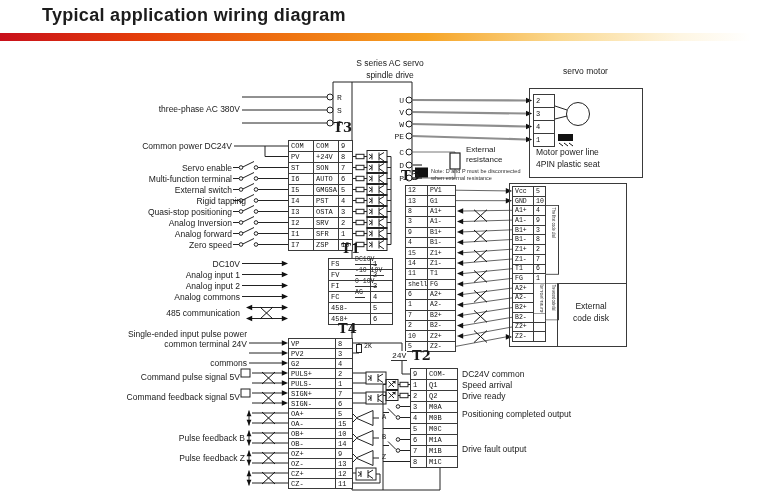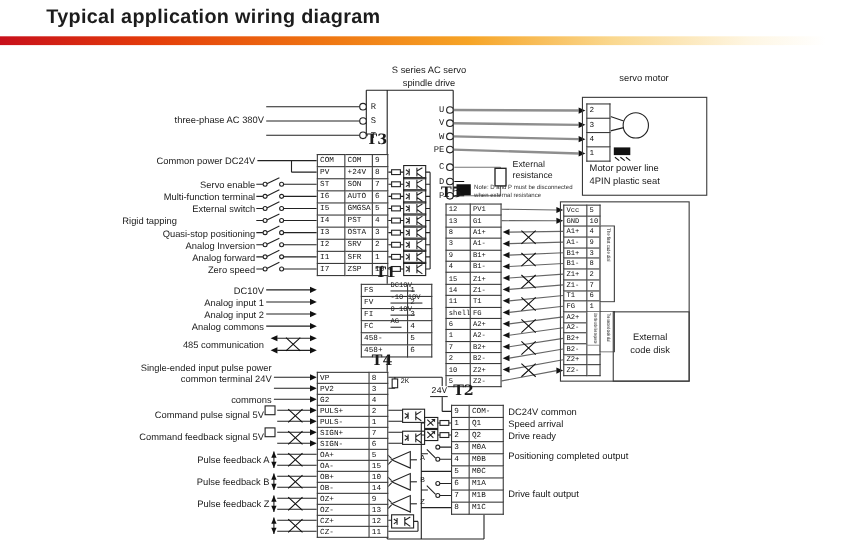--- a/index.html
+++ b/index.html
@@ -672,38 +672,37 @@
   <div class="vt z2" style="left:533px;top:283px;width:12px;height:58px;transform:scaleY(.5);">Use the code line sequence</div>
   <div class="vt z2" style="left:545px;top:283px;width:12px;height:58px;transform:scaleY(.6);">The second code dial</div>
   <div class="box z2" style="left:557px;top:283px;width:68px;height:62px;"></div>
   <div class="lbl z3" style="left:557px;top:301px;width:68px;text-align:center;">External</div>
   <div class="lbl z3" style="left:557px;top:313px;width:68px;text-align:center;">code disk</div>
 
   <div class="lbl lr z3" style="left:40px;top:141px;width:192px;">Common power DC24V</div>
   <div class="lbl lr z3" style="left:40px;top:163px;width:192px;">Servo enable</div>
   <div class="lbl lr z3" style="left:40px;top:174px;width:192px;">Multi-function terminal</div>
   <div class="lbl lr z3" style="left:40px;top:185px;width:192px;">External switch</div>
-  <div class="lbl lr z3" style="left:40px;top:196px;width:192px;text-align:center;">Rigid tapping</div>
+  <div class="lbl lr z3" style="left:54px;top:196px;width:192px;">Rigid tapping</div>
   <div class="lbl lr z3" style="left:40px;top:207px;width:192px;">Quasi-stop positioning</div>
   <div class="lbl lr z3" style="left:40px;top:229px;width:192px;">Analog forward</div>
   <div class="lbl lr z3" style="left:40px;top:218px;width:192px;">Analog Inversion</div>
   <div class="lbl lr z3" style="left:40px;top:240px;width:192px;">Zero speed</div>
 
   <div class="lbl lr z3" style="left:40px;top:259px;width:200px;">DC10V</div>
   <div class="lbl lr z3" style="left:40px;top:270px;width:200px;">Analog input 1</div>
   <div class="lbl lr z3" style="left:40px;top:281px;width:200px;">Analog input 2</div>
   <div class="lbl lr z3" style="left:40px;top:292px;width:200px;">Analog commons</div>
   <div class="lbl lr z3" style="left:40px;top:308px;width:200px;">485 communication</div>
 
   <div class="lbl lr z3" style="left:60px;top:329px;width:187px;">Single-ended input pulse power</div>
   <div class="lbl lr z3" style="left:60px;top:339px;width:187px;">common terminal 24V</div>
   <div class="lbl lr z3" style="left:60px;top:358px;width:187px;">commons</div>
   <div class="lbl lr z3" style="left:60px;top:372px;width:180px;">Command pulse signal 5V</div>
   <div class="lbl lr z3" style="left:60px;top:392px;width:180px;">Command feedback signal 5V</div>
-  <div class="lbl lr z3" style="left:60px;top:413px;width:185px;">Pulse feedback A</div>
   <div class="lbl lr z3" style="left:60px;top:433px;width:185px;">Pulse feedback B</div>
   <div class="lbl lr z3" style="left:60px;top:453px;width:185px;">Pulse feedback Z</div>
 
   <div class="ann z3" style="left:355px;top:256px;">DC10V</div>
   <div class="ann z3" style="left:355px;top:267px;">-10~10V</div>
   <div class="ann z3" style="left:355px;top:278px;">0~10V</div>
   <div class="ann z3" style="left:355px;top:289px;">AG</div>
 
   <div class="lbl z3" style="left:462px;top:369px;">DC24V common</div>
   <div class="lbl z3" style="left:462px;top:380px;">Speed arrival</div>

